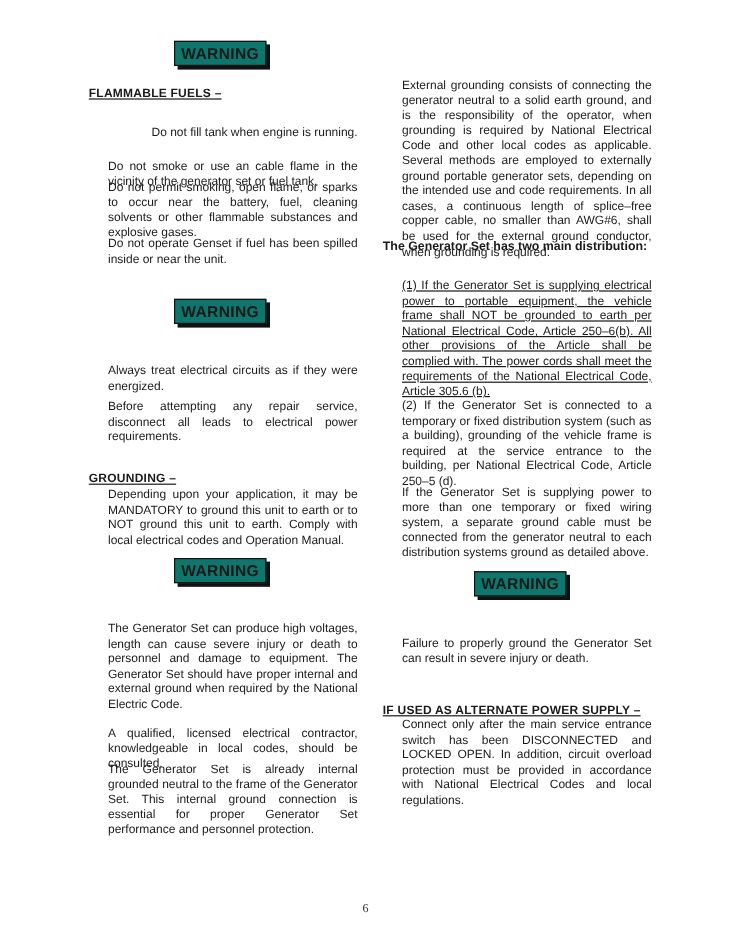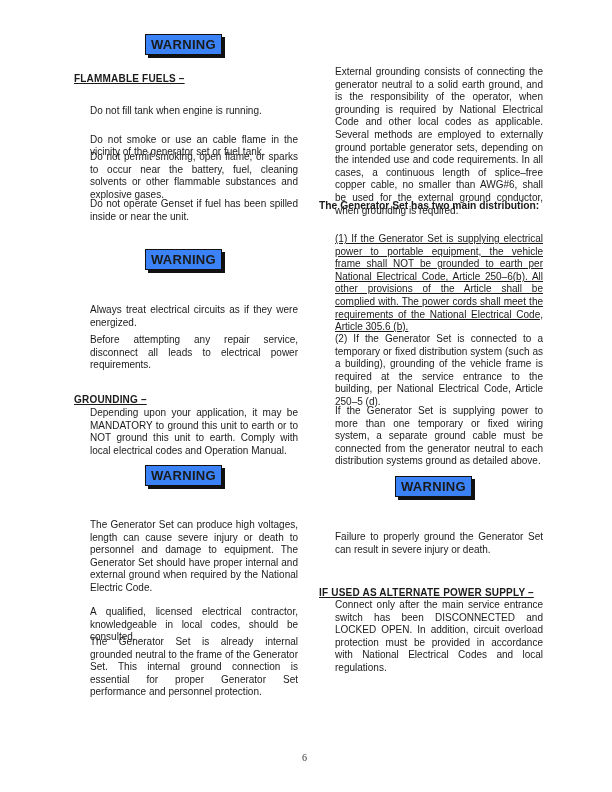--- a/index.html
+++ b/index.html
@@ -6,37 +6,37 @@
   body { width: 612px; height: 792px; position: relative; overflow: hidden;
          font-family: "Liberation Sans", sans-serif; color: #1a1a1a; }
   .col { position: absolute; top: 0; width: 240px; }
   .col-left { left: 74px; }
   .col-right { left: 319px; }
   p { margin: 16px; font-size: 10px; line-height: 12.6px; text-align: justify; }
   .abs { position: absolute; left: 0; width: 240px; }
   .warn-wrap { position: absolute; }
   .warn { display: inline-block; border: 1.5px solid #111; padding: 2px 5px 1px 5px;
           font-weight: bold; font-size: 13px; letter-spacing: 0.3px; line-height: 16px;
-          background: #3b82f6; box-shadow: 3px 3px 0 #111; }
+          background: #0f766e; box-shadow: 3px 3px 0 #111; }
   .heading { font-weight: bold; font-size: 10px; text-decoration: underline;
              letter-spacing: 0.2px; }
   .subhead { font-weight: bold; font-size: 10.3px; }
   .pagenum { position: absolute; top: 752px; left: 302px; font-family: "Liberation Serif", serif;
              font-size: 10px; color: #333; }
 </style>
 </head>
 <body>
 
 <div class="col col-left">
   <div class="warn-wrap" style="top:34px; left:71px;">
     <span class="warn">WARNING</span>
   </div>
   <div class="abs heading" style="top:73px;">FLAMMABLE FUELS –</div>
   <div class="abs" style="top:89px;">
-    <p style="text-align:left;">Do not fill tank when engine is running.</p>
+    <p style="text-align:right;">Do not fill tank when engine is running.</p>
     <p>Do not smoke or use an cable flame in the vicinity of the generator set or fuel tank.</p>
   </div>
   <div class="abs" style="top:135px;">
     <p>Do not permit smoking, open flame, or sparks to occur near the battery, fuel, cleaning solvents or other flammable substances and explosive gases.</p>
   </div>
   <div class="abs" style="top:182px;">
     <p>Do not operate Genset if fuel has been spilled inside or near the unit.</p>
   </div>
 
   <div class="warn-wrap" style="top:249px; left:71px;">

